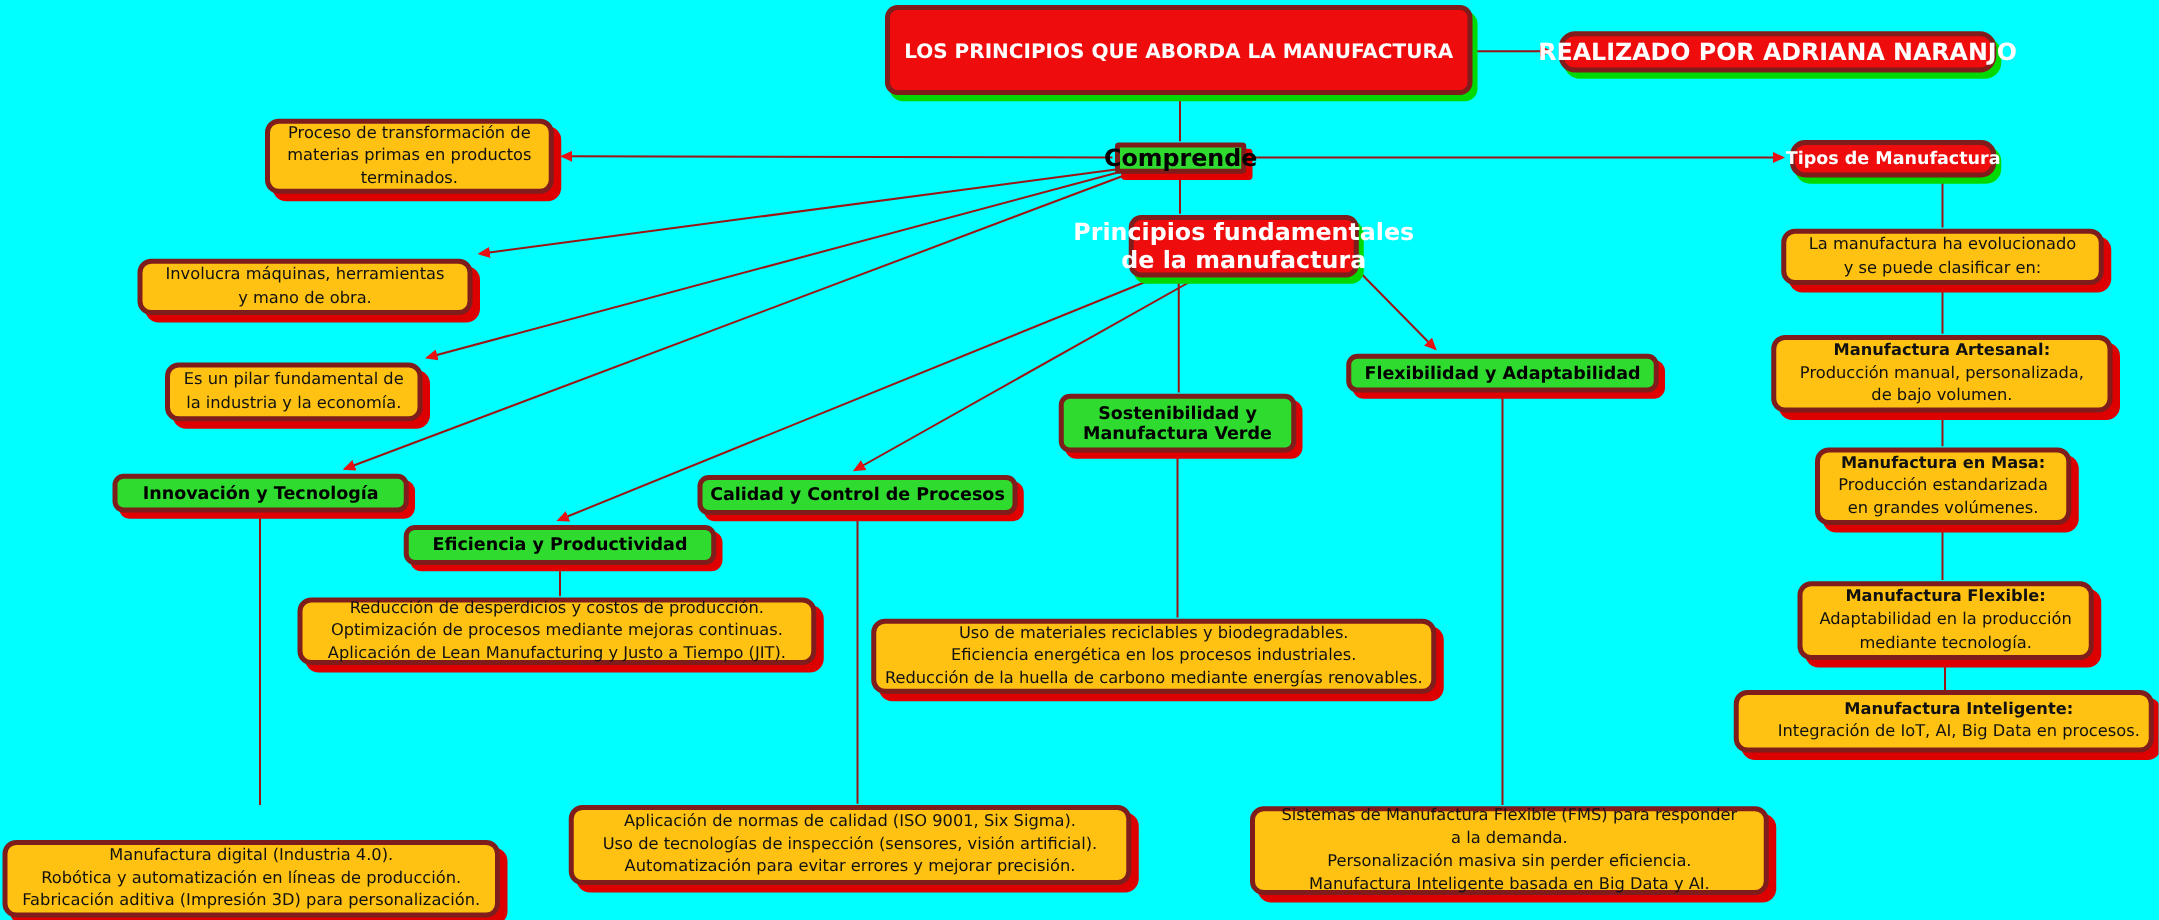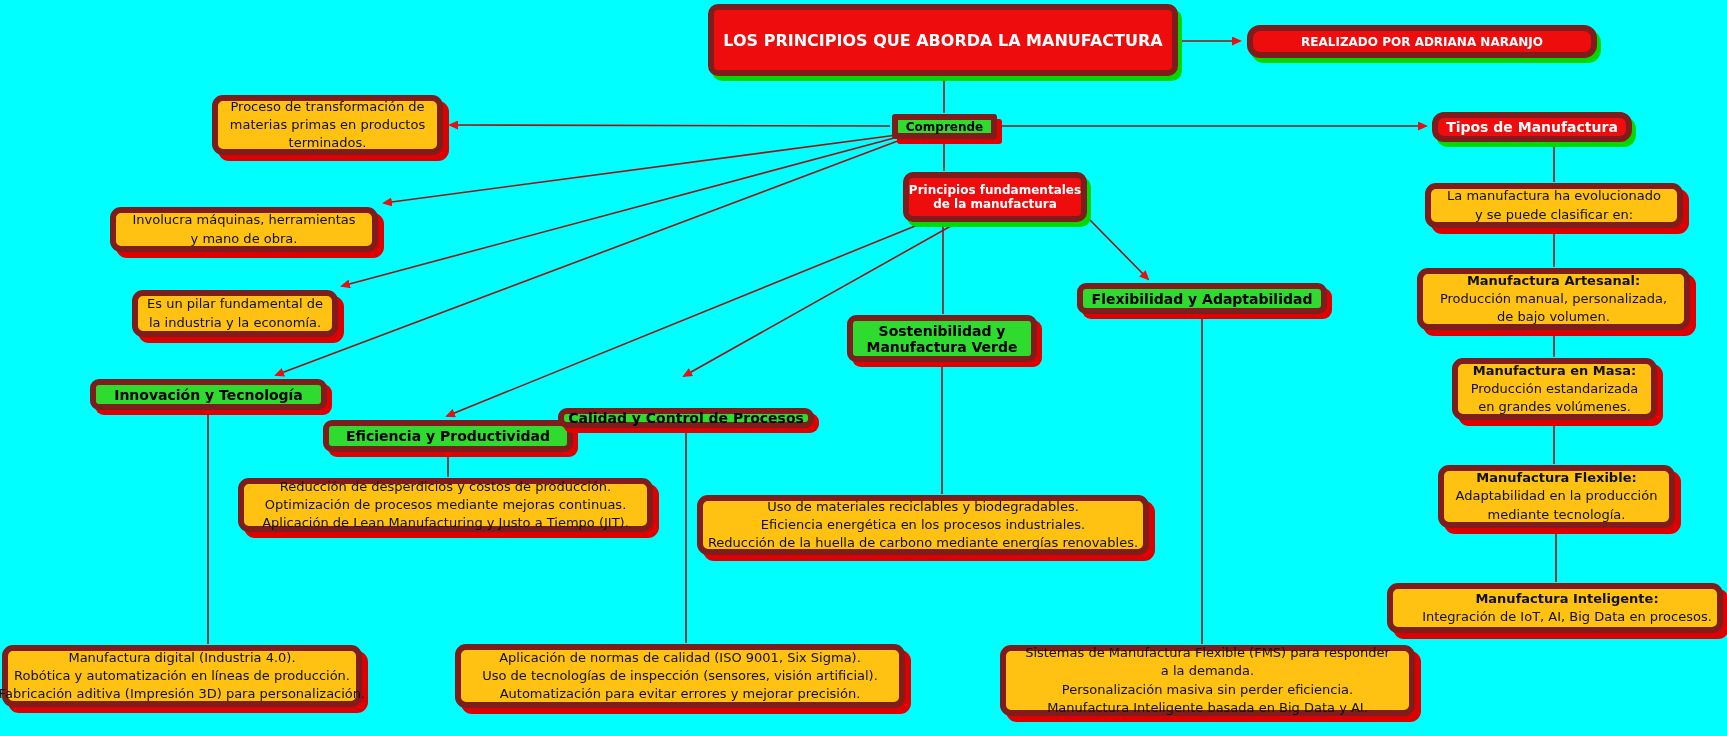--- a/index.html
+++ b/index.html
@@ -4,37 +4,37 @@
 <style>
   html,body{margin:0;padding:0;background:#00ffff;}
   .canvas{
     position:relative;width:1727px;height:736px;overflow:hidden;
     background:#00ffff;
     font-family:"DejaVu Sans","Liberation Sans",sans-serif;
   }
   .edges{position:absolute;left:0;top:0;width:1727px;height:736px;pointer-events:none;}
   .node{
     position:absolute;display:flex;flex-direction:column;justify-content:center;align-items:center;
-    text-align:center;box-sizing:border-box;border:6px solid #7f1d1d;padding:2px 6px;
+    text-align:center;box-sizing:border-box;border:4px solid #7f1d1d;padding:2px 6px;
   }
   .node .line{display:block;white-space:nowrap;}
   .red{
     background:#ee0c0c;color:#ffffff;font-weight:bold;border-radius:10px;
     box-shadow:4px 5px 0 #00d900;
   }
   .green{
     background:#2edb2e;color:#000000;font-weight:bold;border-radius:9px;
     box-shadow:5px 5px 0 #e00000;
   }
   .yellow{
     background:#ffc213;color:#111111;border-radius:11px;
     box-shadow:6px 6px 0 #dd0000;font-size:13px;line-height:1.4;
   }
   .b{font-weight:bold;}
-  .fs16{font-size:16px;} .fs15{font-size:12px;} .fs14{font-size:14px;}
+  .fs16{font-size:16px;} .fs15{font-size:19px;} .fs14{font-size:14px;}
   .sq{border-radius:3px;}
 </style>
 </head>
 <body>
 
 <div class="canvas">
 
   <svg class="edges" viewBox="0 0 1727 736">
     <defs>
       <marker id="arr" markerWidth="10" markerHeight="9" refX="8" refY="4.5" orient="auto" markerUnits="userSpaceOnUse">
@@ -77,21 +77,21 @@
 
   <div class="node green fs15 sq" style="left:892px;top:114px;width:105px;height:25px;padding:0;">
     <span class="line">Comprende</span>
   </div>
 
   <div class="node red fs15" style="left:903px;top:172px;width:184px;height:50px;">
     <span class="line">Principios fundamentales</span>
     <span class="line">de la manufactura</span>
   </div>
 
-  <div class="node red fs14" style="left:1432px;top:112px;width:200px;height:30px;border-radius:12px;">
+  <div class="node red fs14" style="left:1432px;top:112px;width:165px;height:30px;border-radius:12px;">
     <span class="line">Tipos de Manufactura</span>
   </div>
 
   <div class="node yellow" style="left:212px;top:95px;width:231px;height:60px;">
     <span class="line">Proceso de transformación de</span>
     <span class="line">materias primas en productos</span>
     <span class="line">terminados.</span>
   </div>
 
   <div class="node yellow" style="left:110px;top:207px;width:268px;height:45px;align-items:center;">
@@ -105,21 +105,21 @@
   </div>
 
   <div class="node green fs14" style="left:90px;top:379px;width:237px;height:31px;">
     <span class="line">Innovación y Tecnología</span>
   </div>
 
   <div class="node green fs14" style="left:323px;top:420px;width:250px;height:32px;">
     <span class="line">Eficiencia y Productividad</span>
   </div>
 
-  <div class="node green fs14" style="left:558px;top:380px;width:256px;height:20px;margin-top:28px;">
+  <div class="node green fs14" style="left:558px;top:380px;width:256px;height:32px;">
     <span class="line">Calidad y Control de Procesos</span>
   </div>
 
   <div class="node green fs14" style="left:847px;top:315px;width:190px;height:47px;">
     <span class="line">Sostenibilidad y</span>
     <span class="line">Manufactura Verde</span>
   </div>
 
   <div class="node green fs14" style="left:1077px;top:283px;width:250px;height:31px;">
     <span class="line">Flexibilidad y Adaptabilidad</span>
@@ -130,21 +130,21 @@
     <span class="line">Optimización de procesos mediante mejoras continuas.</span>
     <span class="line">Aplicación de Lean Manufacturing y Justo a Tiempo (JIT).</span>
   </div>
 
   <div class="node yellow" style="left:697px;top:495px;width:452px;height:60px;">
     <span class="line">Uso de materiales reciclables y biodegradables.</span>
     <span class="line">Eficiencia energética en los procesos industriales.</span>
     <span class="line">Reducción de la huella de carbono mediante energías renovables.</span>
   </div>
 
-  <div class="node yellow" style="left:2px;top:645px;width:360px;height:62px;">
+  <div class="node yellow" style="left:2px;top:672px;width:398px;height:62px;">
     <span class="line">Manufactura digital (Industria 4.0).</span>
     <span class="line">Robótica y automatización en líneas de producción.</span>
     <span class="line">Fabricación aditiva (Impresión 3D) para personalización.</span>
   </div>
 
   <div class="node yellow" style="left:455px;top:644px;width:450px;height:64px;">
     <span class="line">Aplicación de normas de calidad (ISO 9001, Six Sigma).</span>
     <span class="line">Uso de tecnologías de inspección (sensores, visión artificial).</span>
     <span class="line">Automatización para evitar errores y mejorar precisión.</span>
   </div>
@@ -172,18 +172,18 @@
     <span class="line">Producción estandarizada</span>
     <span class="line">en grandes volúmenes.</span>
   </div>
 
   <div class="node yellow" style="left:1438px;top:465px;width:237px;height:63px;">
     <span class="line b">Manufactura Flexible:</span>
     <span class="line">Adaptabilidad en la producción</span>
     <span class="line">mediante tecnología.</span>
   </div>
 
-  <div class="node yellow" style="left:1387px;top:583px;width:336px;height:50px;padding-left:30px;">
+  <div class="node yellow" style="left:1387px;top:552px;width:336px;height:50px;padding-left:30px;">
     <span class="line b">Manufactura Inteligente:</span>
     <span class="line">Integración de IoT, AI, Big Data en procesos.</span>
   </div>
 
 </div>
 
 </body></html>

